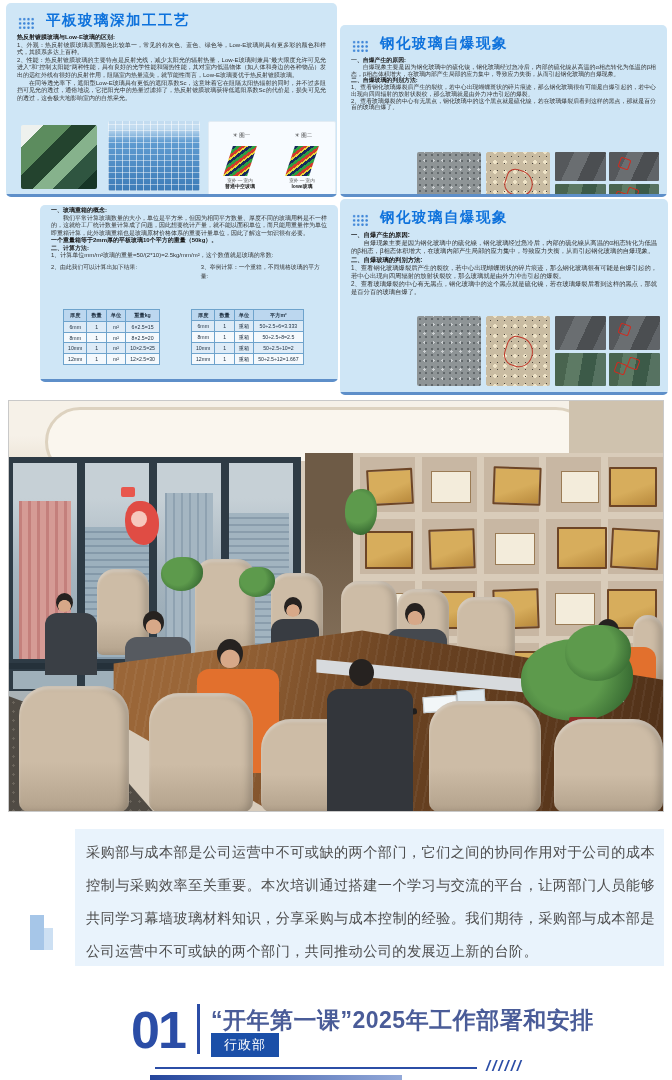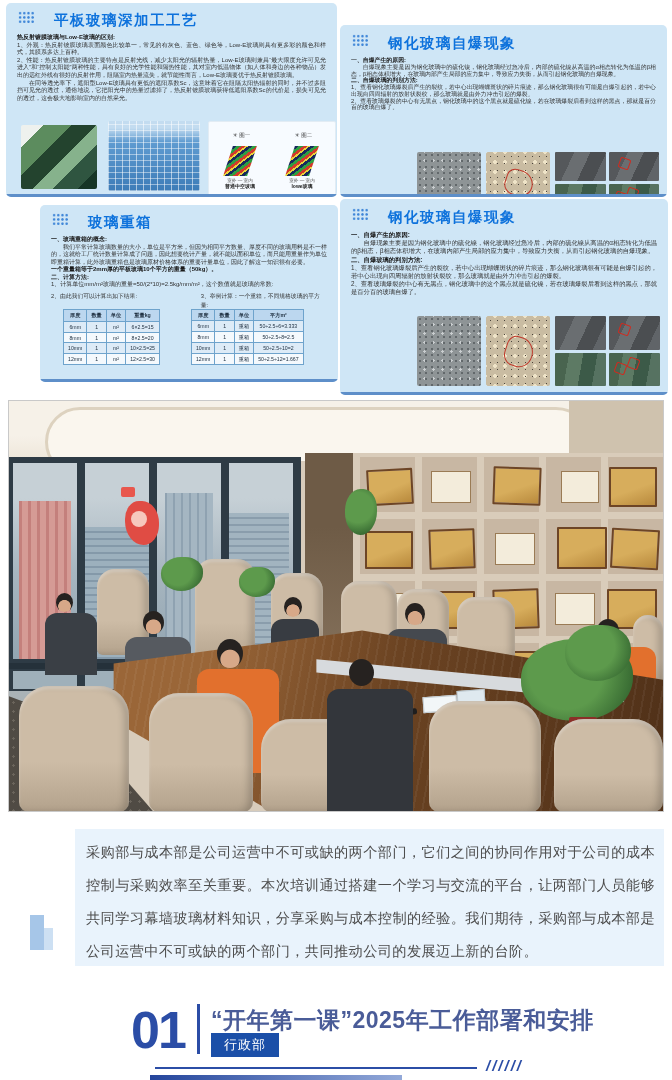--- a/index.html
+++ b/index.html
@@ -5,21 +5,21 @@
   html,body{margin:0;padding:0;background:#ffffff;}
   #canvas{position:relative;width:672px;height:1080px;background:#fff;overflow:hidden;
           font-family:"Liberation Sans","DejaVu Sans",sans-serif;}
   
   .slide{position:absolute;background:#cfe6f6;border-radius:5px;overflow:hidden;}
   .slide::after{content:"";position:absolute;left:0;right:0;bottom:0;height:3px;background:#5e8fc9;}
   #slide1{left:6px;top:3px;width:331px;height:194px;}
   #slide2{left:340px;top:25px;width:327px;height:172px;}
   #slide3{left:40px;top:205px;width:298px;height:177px;}
   #slide4{left:340px;top:199px;width:328px;height:196px;}
-  .s-head{display:flex;align-items:flex-start;gap:19px;padding:8px 0 2px 12px;}
+  .s-head{display:flex;align-items:flex-end;gap:11px;padding:8px 0 2px 12px;}
   #slide2 .s-head,#slide4 .s-head{padding-top:9px;}
   .dotgrid{width:17px;height:13px;flex:0 0 auto;
     background-image:radial-gradient(circle,#3f86d8 1.1px,rgba(63,134,216,0) 1.3px);
     background-size:4.2px 4.3px;}
   .s-title{color:#0e72dc;font-weight:bold;font-size:14.5px;letter-spacing:1.5px;}
   .s-body{padding:2px 11px;color:#333;text-align:justify;}
   .s-body p{margin:0;}
   .sub{font-weight:bold;color:#1a1a1a;}
   #slide1 .s-body{font-size:6px;line-height:1.27;}
   #slide2 .s-body{font-size:5.9px;line-height:1.15;}
@@ -201,24 +201,20 @@
         <div class="cell frag-green"></div>
         <div class="cell frag-green">
           <div class="hex" style="left:6px;top:8px;"></div>
           <div class="hex" style="left:18px;top:4px;"></div>
         </div>
       </div>
     </div>
   </div>
 
   <div class="slide" id="slide3">
-    <div class="s-head">
-      <div class="dotgrid"></div>
-      <div class="s-title">玻璃重箱</div>
-    </div>
     <div class="s-body">
       <p class="sub">一、玻璃重箱的概念:</p>
       <p class="ind">我们平常计算玻璃数量的大小，单位是平方米，但因为相同平方数量、厚度不同的玻璃用料是不一样的，这就给工厂统计数量计算成了问题，因此想要统计产量，就不能以面积单位，而只能用重量作为单位即重箱计算，此外玻璃重箱也是玻璃原材价格体系的重要计量单位，因此了解这一知识很有必要。</p>
       <p class="sub">一个重量箱等于2mm厚的平板玻璃10个平方的重量（50kg）。</p>
       <p class="sub">二、计算方法:</p>
       <p>1、计算单位mm/m²玻璃的重量=50/(2*10)=2.5kg/mm/m²，这个数值就是玻璃的常数:</p>
     </div>
     <div class="t-caps">
       <span>2、由此我们可以计算出如下结果:</span>
       <span>3、举例计算：一个重箱，不同规格玻璃的平方量:</span>

